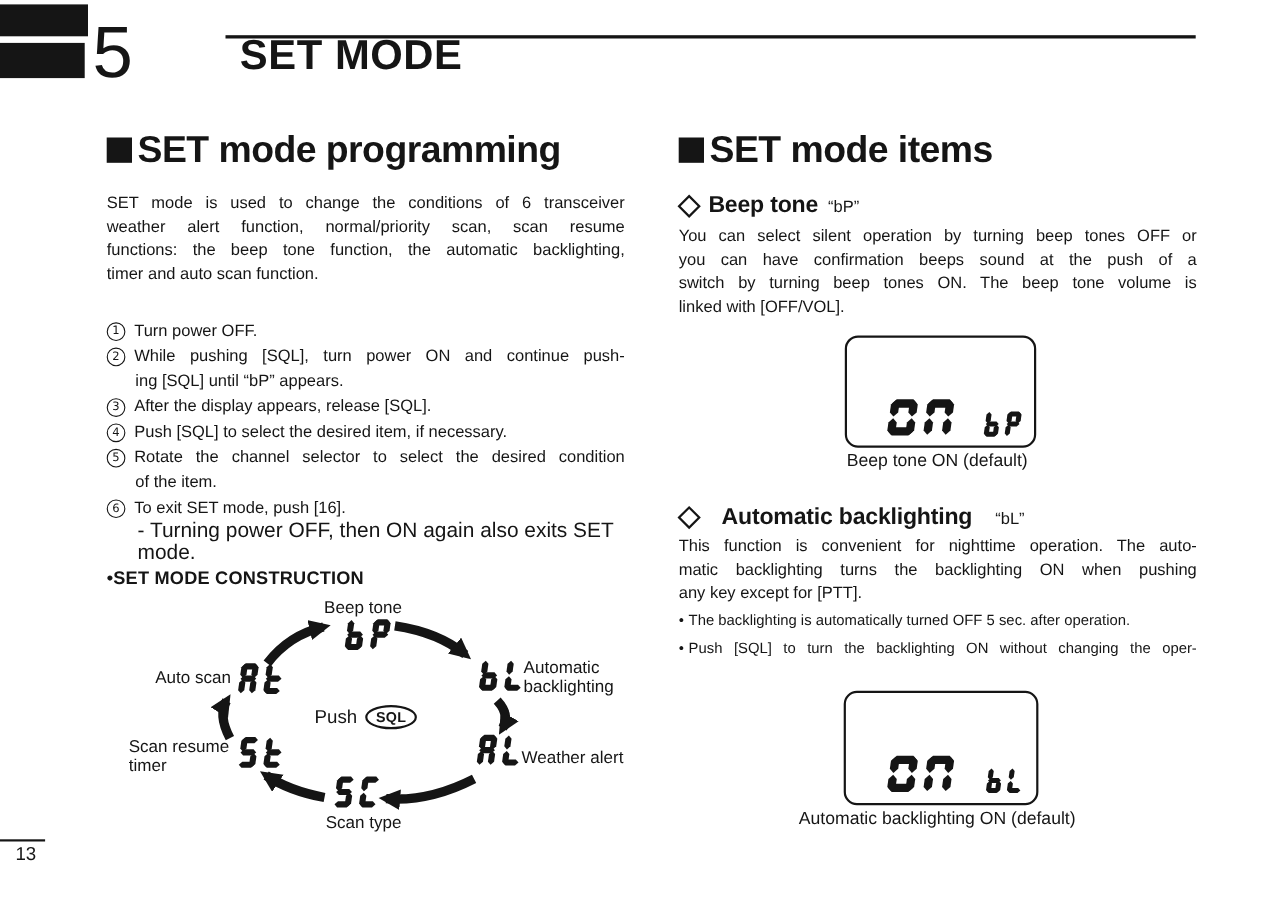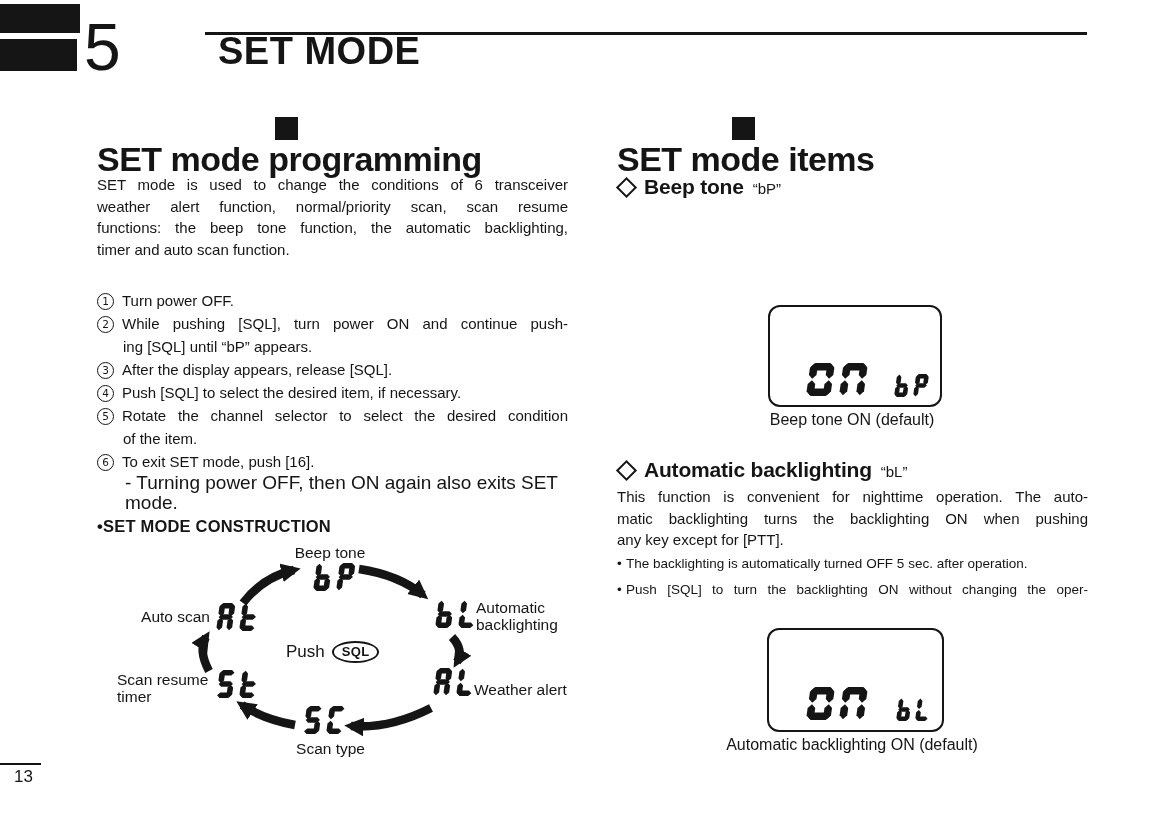--- a/index.html
+++ b/index.html
@@ -16,21 +16,21 @@
   .bar2{top:39px;width:77px;height:32px;}
   .chapnum{position:absolute;left:84px;top:14px;font-size:66px;font-weight:400;line-height:1;letter-spacing:-1px;}
   .toprule{position:absolute;left:205px;top:32px;width:882px;height:2.5px;background:#151515;}
   .pagetitle{position:absolute;left:202px;top:30px;font-size:38px;font-weight:bold;letter-spacing:0.5px;margin-left:16px;}
 
   
   .col{position:absolute;top:117px;width:471px;}
   .col-left{left:97px;height:699px;}
   .col-right{left:617px;height:699px;}
 
-  .h2{position:absolute;left:0;top:0;display:flex;align-items:center;font-size:34px;font-weight:bold;letter-spacing:-0.5px;white-space:nowrap;flex-direction:column;}
+  .h2{position:absolute;left:0;top:0;display:flex;align-items:center;font-size:34px;font-weight:bold;letter-spacing:-0.5px;white-space:nowrap;}
   .sqmark{width:23px;height:23px;background:#151515;margin-right:5px;flex:0 0 auto;}
 
   .bodytext{font-size:15px;line-height:21.7px;}
   .just{text-align:justify;text-align-last:justify;}
 
   
   .steps{position:absolute;left:0;top:172px;width:471px;}
   .step{display:flex;align-items:flex-start;}
   .stepnum{flex:0 0 auto;width:15px;height:15px;border:1.3px solid #151515;border-radius:50%;
     font-size:10.5px;line-height:15px;text-align:center;margin:3.5px 8px 0 0;font-family:"DejaVu Sans",sans-serif;}
@@ -285,20 +285,26 @@
     <span class="sqmark"></span>
     <span>SET mode items</span>
   </div>
 
   <div class="h3" style="left:0;top:58px;">
     <span class="diamark"></span>
     <span class="h3t">Beep tone</span>
     <span class="h3c">“bP”</span>
   </div>
 
+  <div class="bodytext abs" style="left:0;top:87px;width:471px;">
+    <div class="just">You can select silent operation by turning beep tones OFF or</div>
+    <div class="just">you can have confirmation beeps sound at the push of a</div>
+    <div class="just">switch by turning beep tones ON. The beep tone volume is</div>
+    <div>linked with [OFF/VOL].</div>
+  </div>
 
   <div class="lcd" style="left:151px;top:188px;width:170px;height:98px;">
     <div class="seg" style="left: 36px; bottom: 9px; gap: 4px;">
         <svg width="29.0" height="33" viewBox="0 0 88 100" style="display:block;overflow:visible">
           <g transform="translate(14,0) skewX(-8)" fill="#151515">
             <polygon points="2.5,11.5 14.0,0.0 60.0,0.0 71.5,11.5 60.0,23.0 14.0,23.0"></polygon>
             <polygon points="62.5,2.5 74.0,14.0 74.0,36.0 62.5,47.5 51.0,36.0 51.0,14.0"></polygon>
             <polygon points="62.5,52.5 74.0,64.0 74.0,86.0 62.5,97.5 51.0,86.0 51.0,64.0"></polygon>
             <polygon points="2.5,88.5 14.0,77.0 60.0,77.0 71.5,88.5 60.0,100.0 14.0,100.0"></polygon>
             <polygon points="11.5,52.5 23.0,64.0 23.0,86.0 11.5,97.5 0.0,86.0 0.0,64.0"></polygon>
@@ -331,21 +337,21 @@
             <polygon points="46.0,2.5 56.0,12.5 56.0,37.5 46.0,47.5 36.0,37.5 36.0,12.5"></polygon>
             <polygon points="10.0,52.5 20.0,62.5 20.0,87.5 10.0,97.5 0.0,87.5 0.0,62.5"></polygon>
             <polygon points="10.0,2.5 20.0,12.5 20.0,37.5 10.0,47.5 0.0,37.5 0.0,12.5"></polygon>
             <polygon points="2.5,50.0 12.5,40.0 43.5,40.0 53.5,50.0 43.5,60.0 12.5,60.0"></polygon>
           </g>
         </svg>
       </div>
   </div>
   <div class="caption" style="top:294px;">Beep tone ON (default)</div>
 
-  <div class="h3" style="left:0;top:341px;">
+  <div class="h3" style="left:0;top:341px;gap:12px;">
     <span class="diamark"></span>
     <span class="h3t">Automatic backlighting</span>
     <span class="h3c">“bL”</span>
   </div>
 
   <div class="bodytext abs" style="left:0;top:369px;width:471px;">
     <div class="just">This function is convenient for nighttime operation. The auto-</div>
     <div class="just">matic backlighting turns the backlighting ON when pushing</div>
     <div>any key except for [PTT].</div>
   </div>

